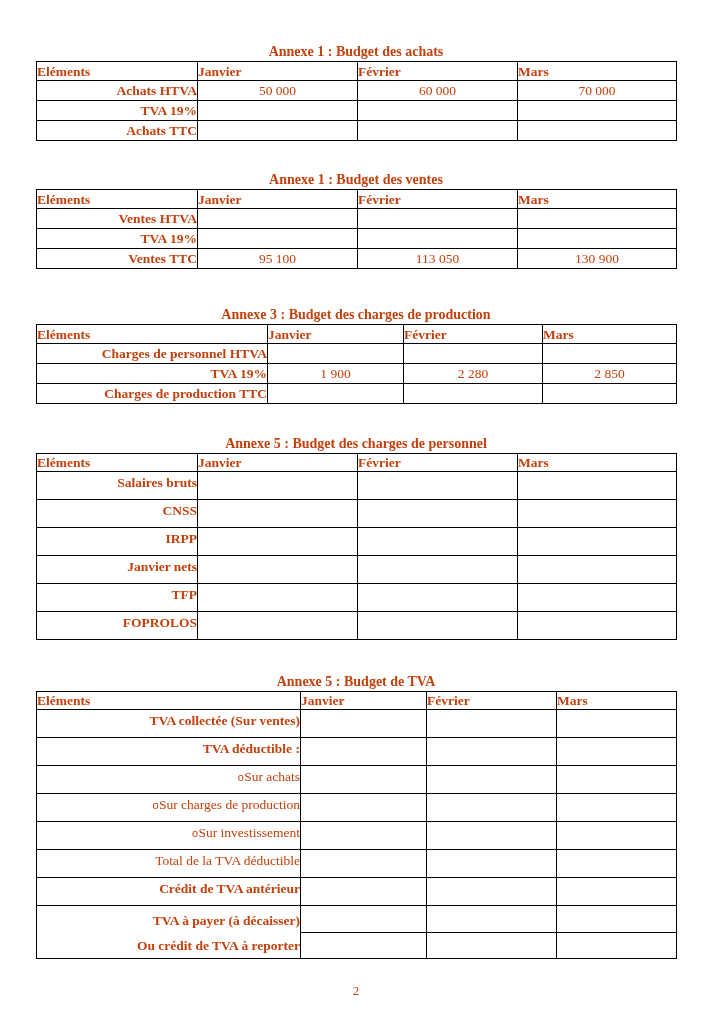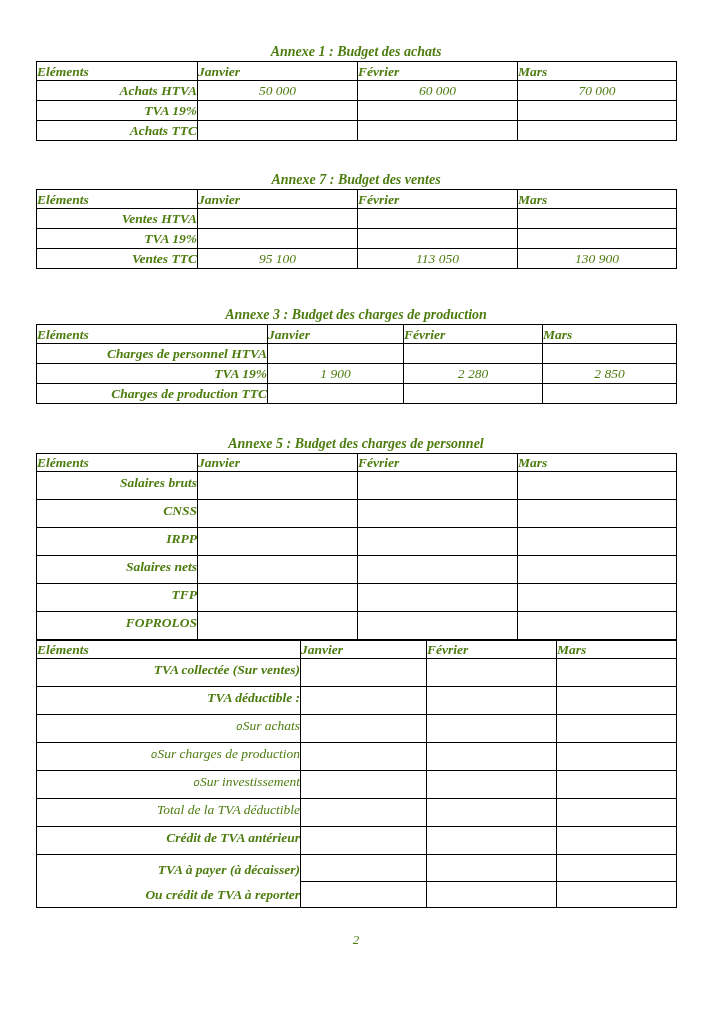--- a/index.html
+++ b/index.html
@@ -1,23 +1,22 @@
 <!DOCTYPE html>
 <html><head>
 <meta charset="utf-8">
 <style>
   html,body { margin:0; padding:0; background:#ffffff; }
   .sheet {
     position:relative;
     width:720px; height:1018px;
     background:#ffffff;
     font-family:"Liberation Serif","DejaVu Serif",serif;
-    color:#4d7c0f;
+    color:#c2410c;
     overflow:hidden;
-    font-style:italic;
   }
   .content { padding-top:44px; margin-left:36px; width:640px; }
   .table-title {
     width:640px; text-align:center;
     font-weight:700; font-size:14px; line-height:16px;
     margin-bottom:1px;
   }
   .mt1 { margin-top:0; }
   .mt2 { margin-top:31px; }
   .mt3 { margin-top:38px; }
@@ -80,21 +79,21 @@
         </tr>
         <tr>
           <td class="lbl">Achats TTC</td>
           <td class="val"></td>
           <td class="val"></td>
           <td class="val"></td>
         </tr>
       </tbody>
     </table>
 
-    <div class="table-title mt2">Annexe 7 : Budget des ventes</div>
+    <div class="table-title mt2">Annexe 1 : Budget des ventes</div>
     <table class="budget t-small">
       <colgroup>
           <col style="width:161px">
           <col style="width:160px">
           <col style="width:160px">
           <col style="width:159px">
         </colgroup>
       <tbody>
         <tr>
           <td class="hdr">Eléments</td>
@@ -186,40 +185,41 @@
           <td class="val"></td>
           <td class="val"></td>
         </tr>
         <tr>
           <td class="lbl">IRPP</td>
           <td class="val"></td>
           <td class="val"></td>
           <td class="val"></td>
         </tr>
         <tr>
-          <td class="lbl">Salaires nets</td>
+          <td class="lbl">Janvier nets</td>
           <td class="val"></td>
           <td class="val"></td>
           <td class="val"></td>
         </tr>
         <tr>
           <td class="lbl">TFP</td>
           <td class="val"></td>
           <td class="val"></td>
           <td class="val"></td>
         </tr>
         <tr>
           <td class="lbl">FOPROLOS</td>
           <td class="val"></td>
           <td class="val"></td>
           <td class="val"></td>
         </tr>
       </tbody>
     </table>
 
+    <div class="table-title mt5">Annexe 5 : Budget de TVA</div>
     <table class="budget t-tall">
       <colgroup>
           <col style="width:264px">
           <col style="width:126px">
           <col style="width:130px">
           <col style="width:120px">
         </colgroup>
       <tbody>
         <tr>
           <td class="hdr">Eléments</td>

